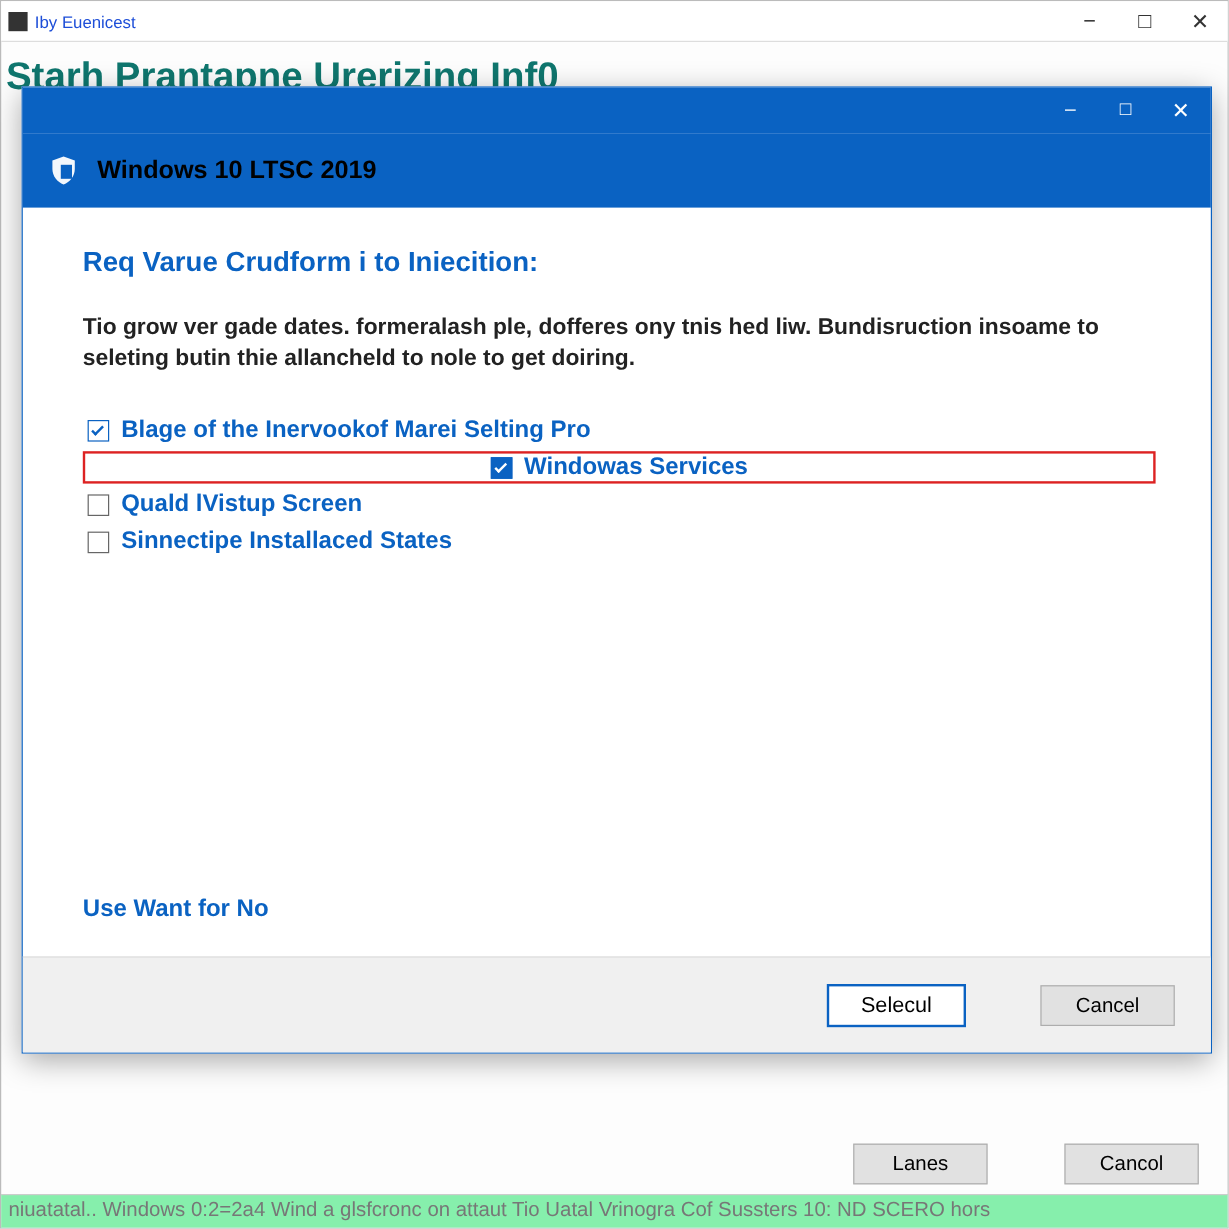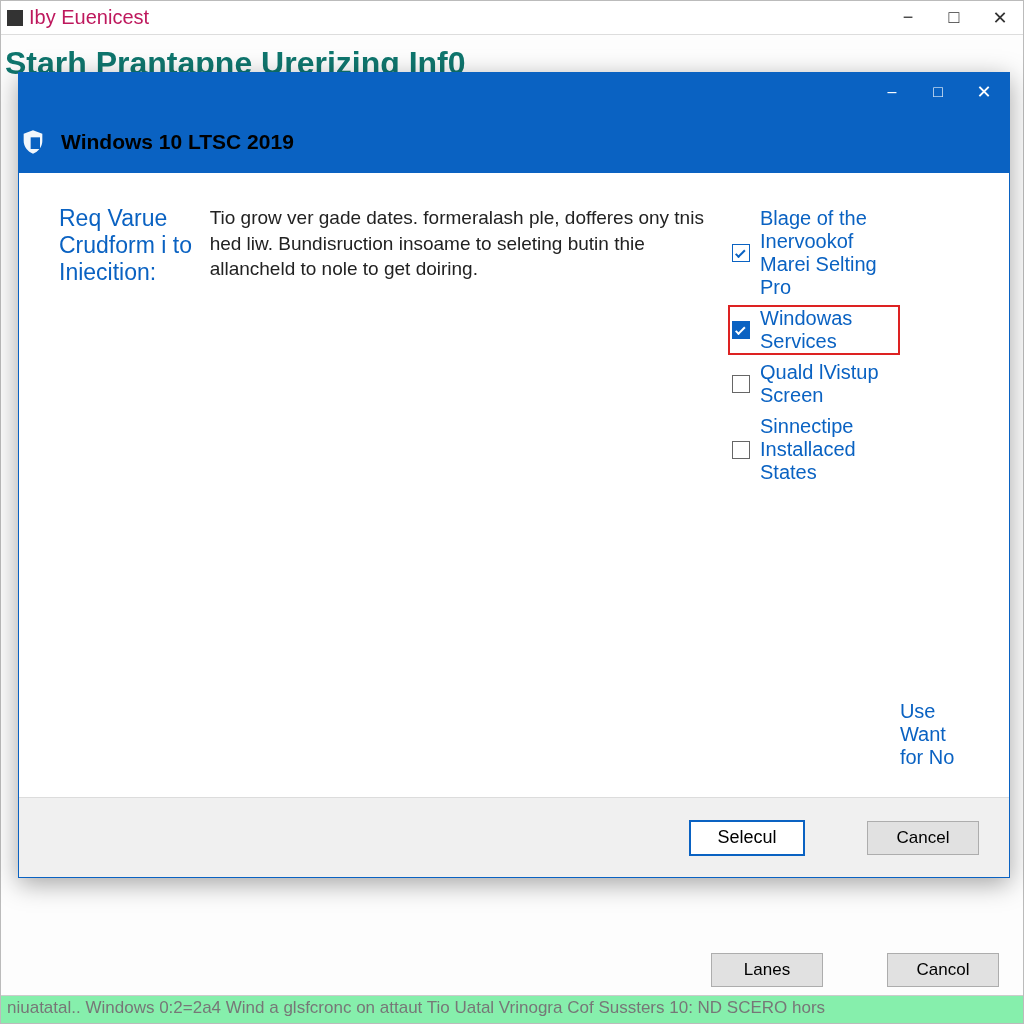--- a/index.html
+++ b/index.html
@@ -22,21 +22,21 @@
       display: flex; align-items: center;
       background: #fff;
       border-bottom: 1px solid #ddd;
       padding-left: 6px;
     }
     .parent-appicon {
       width: 16px; height: 16px;
       background: #333;
       margin-right: 6px;
     }
-    .parent-title { font-size: 20px; color: #be185d; }
+    .parent-title { font-size: 14px; color: #1d4ed8; }
     .parent-ctrls {
       margin-left: auto;
       display: flex;
     }
     .parent-ctrl {
       width: 46px; height: 34px;
       display: flex; align-items: center; justify-content: center;
       font-size: 18px; color: #333;
       font-family: "Segoe UI Symbol", sans-serif;
     }
@@ -90,33 +90,33 @@
       width: 46px; height: 38px;
       display: flex; align-items: center; justify-content: center;
       color: #fff; font-size: 16px;
       font-family: "Segoe UI Symbol", sans-serif;
     }
     .dlg-ctrl.close { font-size: 18px; }
     .dlg-header {
       height: 62px;
       background: #0a62c2;
       display: flex; align-items: center;
-      gap: 14px; 
+      gap: 14px; padding-left: 20px;
     }
     .dlg-header-icon {
       width: 28px; height: 28px;
     }
     .dlg-header-title {
       color: #000; font-weight: 700;
       font-size: 21px;
     }
     .dlg-body {
       flex: 1 1 auto;
-      padding: 32px 46px 10px 40px;
-      display: flex; flex-direction: row;
+      padding: 32px 46px 10px 50px;
+      display: flex; flex-direction: column; font-weight: bold;
     }
     .dlg-instruction {
       color: #0a62c2;
       font-size: 23px;
       margin-bottom: 28px;
     }
     .dlg-desc {
       color: #222; font-size: 19px;
       line-height: 1.35;
       margin-bottom: 34px;

